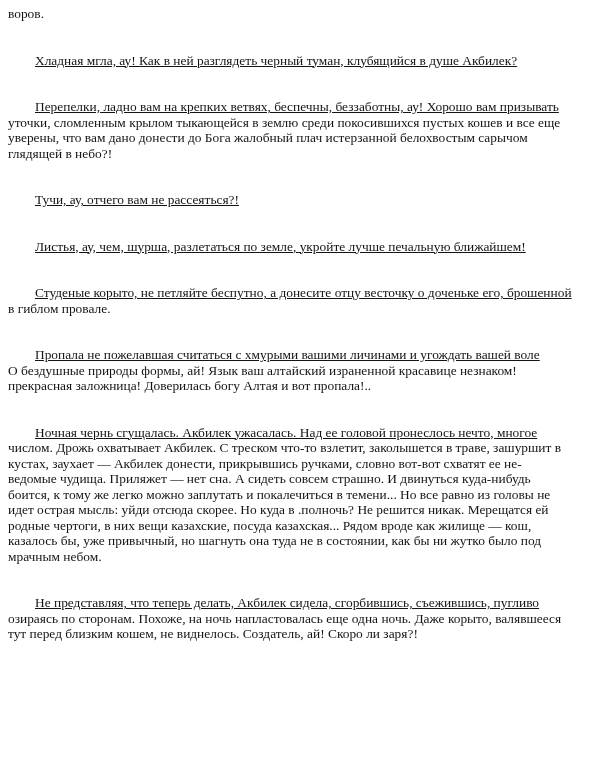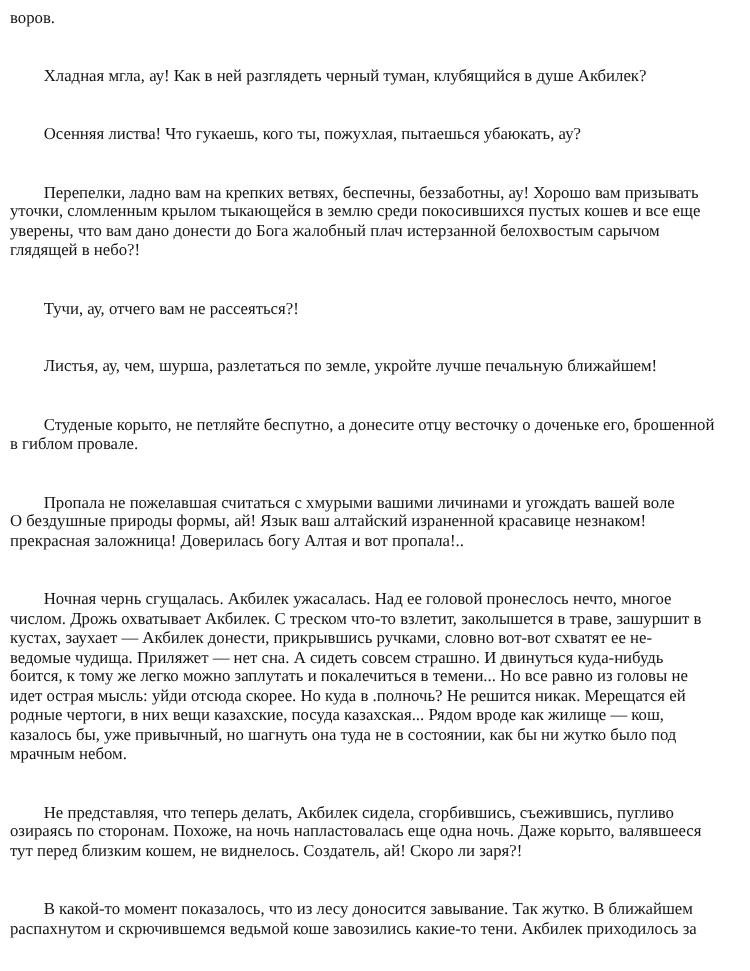--- a/index.html
+++ b/index.html
@@ -29,35 +29,33 @@
   }
   .paragraph:last-child {
     margin-bottom: 0;
   }
   .line {
     white-space: pre;
     overflow: visible;
   }
   .paragraph.indent .line:first-child {
     padding-left: 27px;
+    text-decoration: underline;
   }
 </style>
 </head>
 <body>
 
 <main class="page">
   <div id="paragraphs-container">
       <div class="paragraph">
         <div class="line">воров.</div>
       </div>
       <div class="paragraph indent">
         <div class="line">Хладная мгла, ау! Как в ней разглядеть черный туман, клубящийся в душе Акбилек?</div>
-      </div>
-      <div class="paragraph indent">
-        <div class="line">Осенняя листва! Что гукаешь, кого ты, пожухлая, пытаешься убаюкать, ау?</div>
       </div>
       <div class="paragraph indent">
         <div class="line">Перепелки, ладно вам на крепких ветвях, беспечны, беззаботны, ау! Хорошо вам призывать</div>
         <div class="line">уточки, сломленным крылом тыкающейся в землю среди покосившихся пустых кошев и все еще</div>
         <div class="line">уверены, что вам дано донести до Бога жалобный плач истерзанной белохвостым сарычом</div>
         <div class="line">глядящей в небо?!</div>
       </div>
       <div class="paragraph indent">
         <div class="line">Тучи, ау, отчего вам не рассеяться?!</div>
       </div>
@@ -82,18 +80,14 @@
         <div class="line">идет острая мысль: уйди отсюда скорее. Но куда в .полночь? Не решится никак. Мерещатся ей</div>
         <div class="line">родные чертоги, в них вещи казахские, посуда казахская... Рядом вроде как жилище — кош,</div>
         <div class="line">казалось бы, уже привычный, но шагнуть она туда не в состоянии, как бы ни жутко было под</div>
         <div class="line">мрачным небом.</div>
       </div>
       <div class="paragraph indent">
         <div class="line">Не представляя, что теперь делать, Акбилек сидела, сгорбившись, съежившись, пугливо</div>
         <div class="line">озираясь по сторонам. Похоже, на ночь напластовалась еще одна ночь. Даже корыто, валявшееся</div>
         <div class="line">тут перед близким кошем, не виднелось. Создатель, ай! Скоро ли заря?!</div>
       </div>
-      <div class="paragraph indent">
-        <div class="line">В какой-то момент показалось, что из лесу доносится завывание. Так жутко. В ближайшем</div>
-        <div class="line">распахнутом и скрючившемся ведьмой коше завозились какие-то тени. Акбилек приходилось за</div>
-      </div>
     </div>
 </main>
 
 </body></html>

